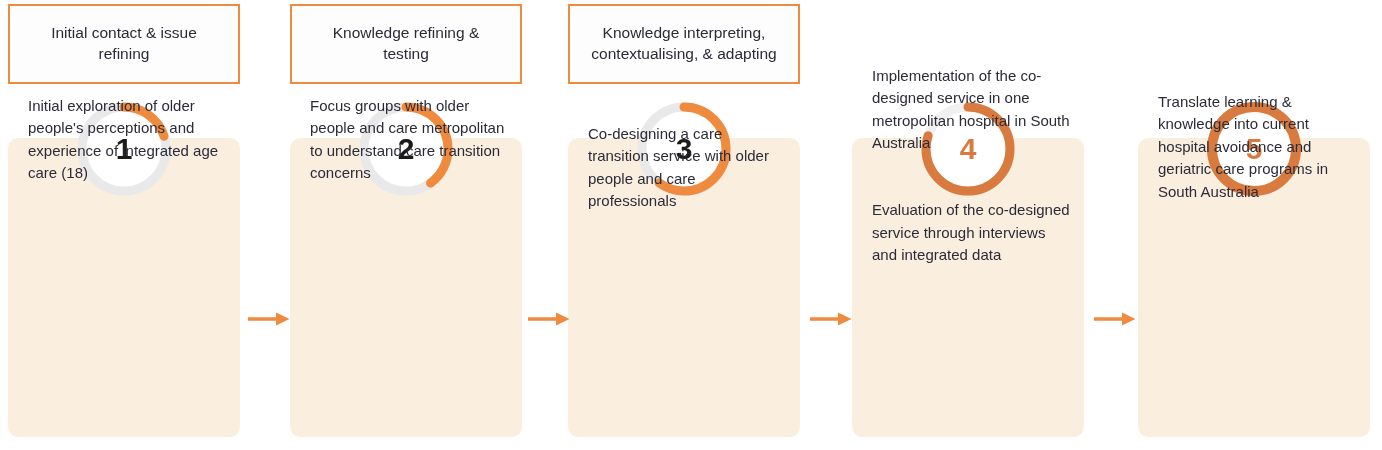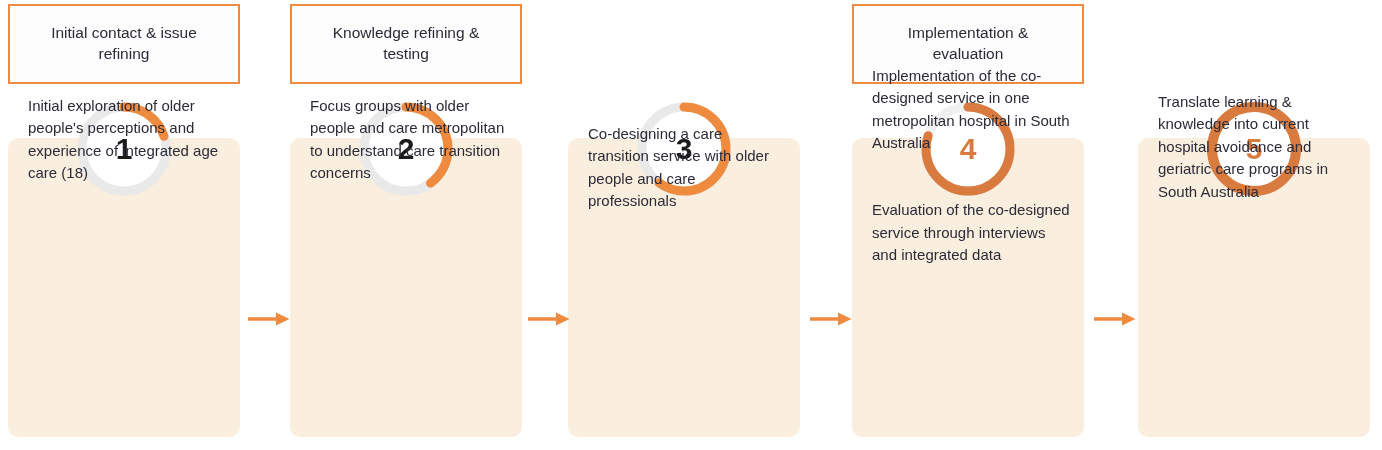--- a/index.html
+++ b/index.html
@@ -151,38 +151,38 @@
         <circle cx="52" cy="52" r="42" fill="none" stroke="#ef8b3f" stroke-width="9" stroke-linecap="round" stroke-dasharray="105.6 158.3" transform="rotate(-90 52 52)"></circle>
       </svg>
       <div class="donut-num">2</div>
     </div>
     <div class="body-text">
       <p>Focus groups with older people and care metropolitan to understand care transition concerns</p>
     </div>
   </div>
 
   <div class="stage stage-3">
+    <div class="header-box">
+      <div class="header-text">Knowledge interpreting,
+contextualising, &amp; adapting</div>
+    </div>
     <div class="body-box"></div>
     <div class="donut">
       <svg width="104" height="104" viewBox="0 0 104 104" aria-hidden="true">
         <circle cx="52" cy="52" r="42" fill="#ffffff" stroke="#e9e9e9" stroke-width="9"></circle>
         <circle cx="52" cy="52" r="42" fill="none" stroke="#ef8b3f" stroke-width="9" stroke-linecap="round" stroke-dasharray="158.3 105.6" transform="rotate(-90 52 52)"></circle>
       </svg>
       <div class="donut-num">3</div>
     </div>
     <div class="body-text">
       <p>Co-designing a care transition service with older people and care professionals</p>
     </div>
   </div>
 
   <div class="stage stage-4">
-    <div class="header-box">
-      <div class="header-text">Implementation &amp;
-evaluation</div>
-    </div>
     <div class="body-box"></div>
     <div class="donut">
       <svg width="104" height="104" viewBox="0 0 104 104" aria-hidden="true">
         <circle cx="52" cy="52" r="42" fill="#ffffff" stroke="#f0f0f0" stroke-width="9"></circle>
         <circle cx="52" cy="52" r="42" fill="none" stroke="#d97b3f" stroke-width="9" stroke-linecap="round" stroke-dasharray="211.1 52.8" transform="rotate(-90 52 52)"></circle>
       </svg>
       <div class="donut-num">4</div>
     </div>
     <div class="body-text">
       <p>Implementation of the co-designed service in one metropolitan hospital in South Australia</p>

